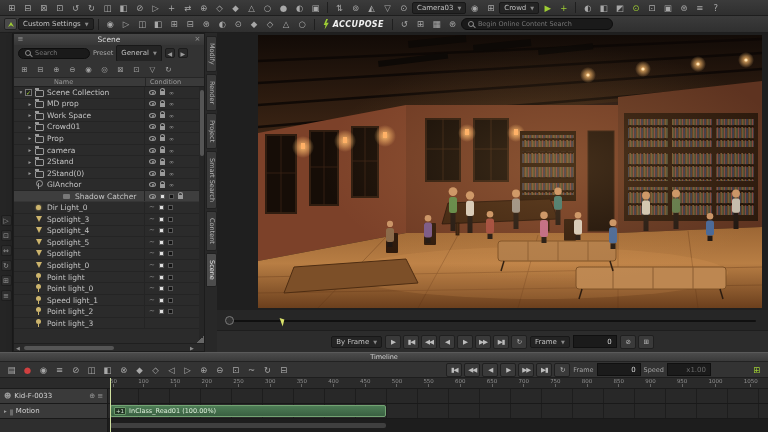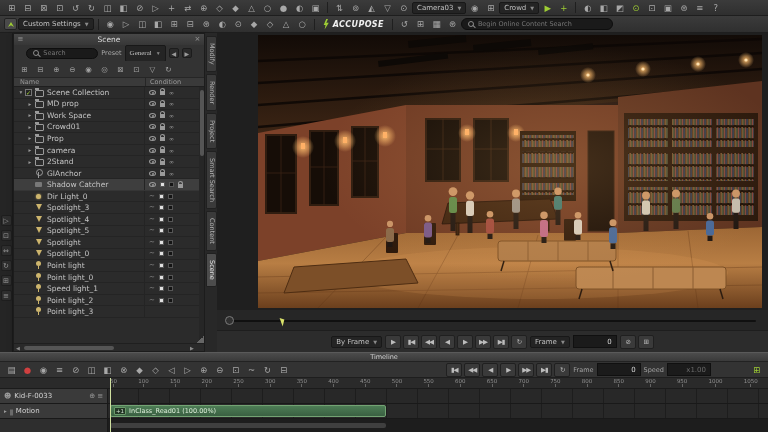--- a/index.html
+++ b/index.html
@@ -31,33 +31,33 @@
 #dock-strip{position:absolute;left:0;top:33px;width:13px;height:319px;background:#252525;border-right:1px solid #1b1b1b;display:flex;flex-direction:column;align-items:center;gap:4px;padding-top:182px;}
 .dock-ico{width:11px;height:11px;display:flex;align-items:center;justify-content:center;font-size:7px;color:#9a9a9a;background:#2e2e2e;border:1px solid #1e1e1e;border-radius:2px;}
 
 
 #scene-panel{position:absolute;left:13px;top:33px;width:192px;height:319px;background:#2e2e2e;border:1px solid #1c1c1c;display:flex;flex-direction:column;box-shadow:2px 2px 6px rgba(0,0,0,.5);}
 .panel-head{height:11px;background:linear-gradient(#474747,#373737);display:flex;align-items:center;justify-content:center;position:relative;font-size:7.5px;color:#dcdcdc;flex:0 0 auto;}
 .ph-ico{position:absolute;top:1px;width:9px;height:9px;font-size:7px;line-height:9px;text-align:center;color:#9a9a9a;}
 .ph-menu{left:2px;}
 .ph-close{right:2px;}
 .sp-row{display:flex;align-items:center;gap:3px;padding:0 4px;background:#333;flex:0 0 auto;}
-.sp-search{height:16px;justify-content:center;}
+.sp-search{height:16px;}
 .sp-search .searchbox{width:72px;height:11px;}
 .sp-search .searchbox input{width:48px;}
 .preset-label{font-size:6.5px;color:#aaa;}
 .mini{width:10px;height:10px;display:flex;align-items:center;justify-content:center;font-size:6px;color:#9a9a9a;background:#2a2a2a;border:1px solid #1c1c1c;border-radius:2px;flex:0 0 auto;}
 .sp-icons{height:16px;}
 .sp-ico{width:13px;height:12px;display:flex;align-items:center;justify-content:center;font-size:7.5px;color:#a0a0a0;flex:0 0 auto;}
-.cols{height:10px;background:#3a3a3a;border-top:1px solid #262626;border-bottom:1px solid #1f1f1f;display:flex;font-size:6.5px;color:#9a9a9a;align-items:center;flex:0 0 auto;}
+.cols{height:10px;background:#3a3a3a;border-top:1px solid #262626;border-bottom:1px solid #1f1f1f;display:flex;font-size:6.5px;color:#9a9a9a;align-items:center;flex:0 0 auto;padding-left:34px;}
 .col-name{flex:1;padding-left:6px;border-right:1px solid #262626;}
 .col-cond{width:58px;padding-left:4px;}
 #tree{flex:1;overflow:hidden;position:relative;background:#2b2b2b;}
 .trow{height:11.55px;display:flex;align-items:center;font-size:7.5px;color:#c4c4c4;border-bottom:1px solid rgba(0,0,0,.14);padding-right:2px;}
-.trow.selected{background:#3e3e3e;}
+.trow.selected{background:#3e3e3e;padding-left:28px;}
 .ind{flex:0 0 auto;}
 .exp{width:8px;font-size:5.5px;color:#9a9a9a;text-align:center;flex:0 0 auto;}
 .cb{width:7px;height:7px;border:1px solid #777;background:#242424;margin-right:2px;flex:0 0 auto;font-size:6px;line-height:6px;color:#9fce34;text-align:center;}
 .nico{width:11px;height:9px;position:relative;flex:0 0 auto;margin-right:2px;}
 .nico.folder::before{content:"";position:absolute;left:1px;top:2px;width:7px;height:5px;border:1px solid #9a9a9a;border-radius:1px;}
 .nico.folder::after{content:"";position:absolute;left:1px;top:0;width:4px;height:2px;background:#9a9a9a;}
 .nico.dirlight::before{content:"";position:absolute;left:2px;top:2px;width:5px;height:5px;border-radius:50%;background:#cdb56d;box-shadow:0 0 2px #cdb56d;}
 .nico.spotlight::before{content:"";position:absolute;left:2px;top:1px;width:0;height:0;border-left:3px solid transparent;border-right:3px solid transparent;border-top:6px solid #cdb56d;}
 .nico.pointlight::before{content:"";position:absolute;left:2px;top:0;width:5px;height:5px;border-radius:50%;background:#cdb56d;}
 .nico.pointlight::after{content:"";position:absolute;left:4px;top:5px;width:1px;height:3px;background:#cdb56d;}
@@ -250,21 +250,21 @@
       <span class="ph-ico ph-menu">≡</span>
       <span>Scene</span>
       <span class="ph-ico ph-close">×</span>
     </div>
     <div class="sp-row sp-search">
       <div class="searchbox">
         <span class="mag"></span>
         <input type="text" placeholder="Search" style="">
       </div>
       <span class="preset-label">Preset</span>
-      <div class="dd" style="height:17px;font-family:Liberation Serif, serif;">
+      <div class="dd" style="height:17px;">
         <span>General</span>
         <span class="arr">▼</span>
       </div>
       <span class="mini">◀</span>
       <span class="mini">▶</span>
     </div>
     <div class="sp-row sp-icons" id="sp-icons">
         <span class="sp-ico">⊞</span>
         <span class="sp-ico">⊟</span>
         <span class="sp-ico">⊕</span>
@@ -347,20 +347,31 @@
               <span class="c-eye"></span>
               <span class="c-lock"></span>
               <span class="c-link">∞</span>
             </span>
           </div>
           <div class="trow">
             <span class="ind" style="width: 12px;"></span>
             <span class="exp">▸</span>
             <span class="nico folder"></span>
             <span class="tlabel">2Stand</span>
+            <span class="cond">
+              <span class="c-eye"></span>
+              <span class="c-lock"></span>
+              <span class="c-link">∞</span>
+            </span>
+          </div>
+          <div class="trow">
+            <span class="ind" style="width: 12px;"></span>
+            <span class="exp">▸</span>
+            <span class="nico folder"></span>
+            <span class="tlabel">2Stand(0)</span>
             <span class="cond">
               <span class="c-eye"></span>
               <span class="c-lock"></span>
               <span class="c-link">∞</span>
             </span>
           </div>
           <div class="trow">
             <span class="ind" style="width: 12px;"></span>
             <span class="exp"></span>
             <span class="nico anchor"></span>

